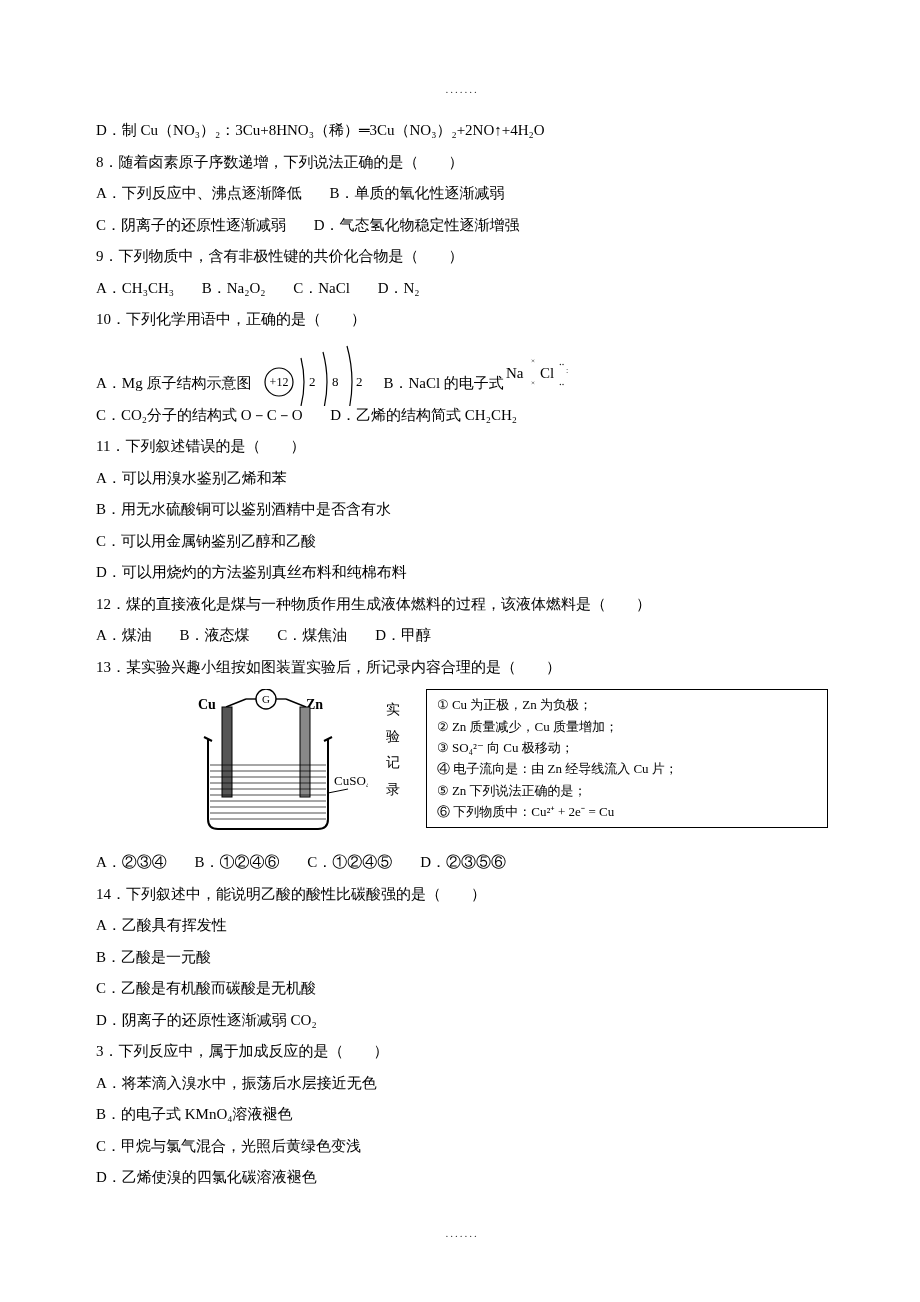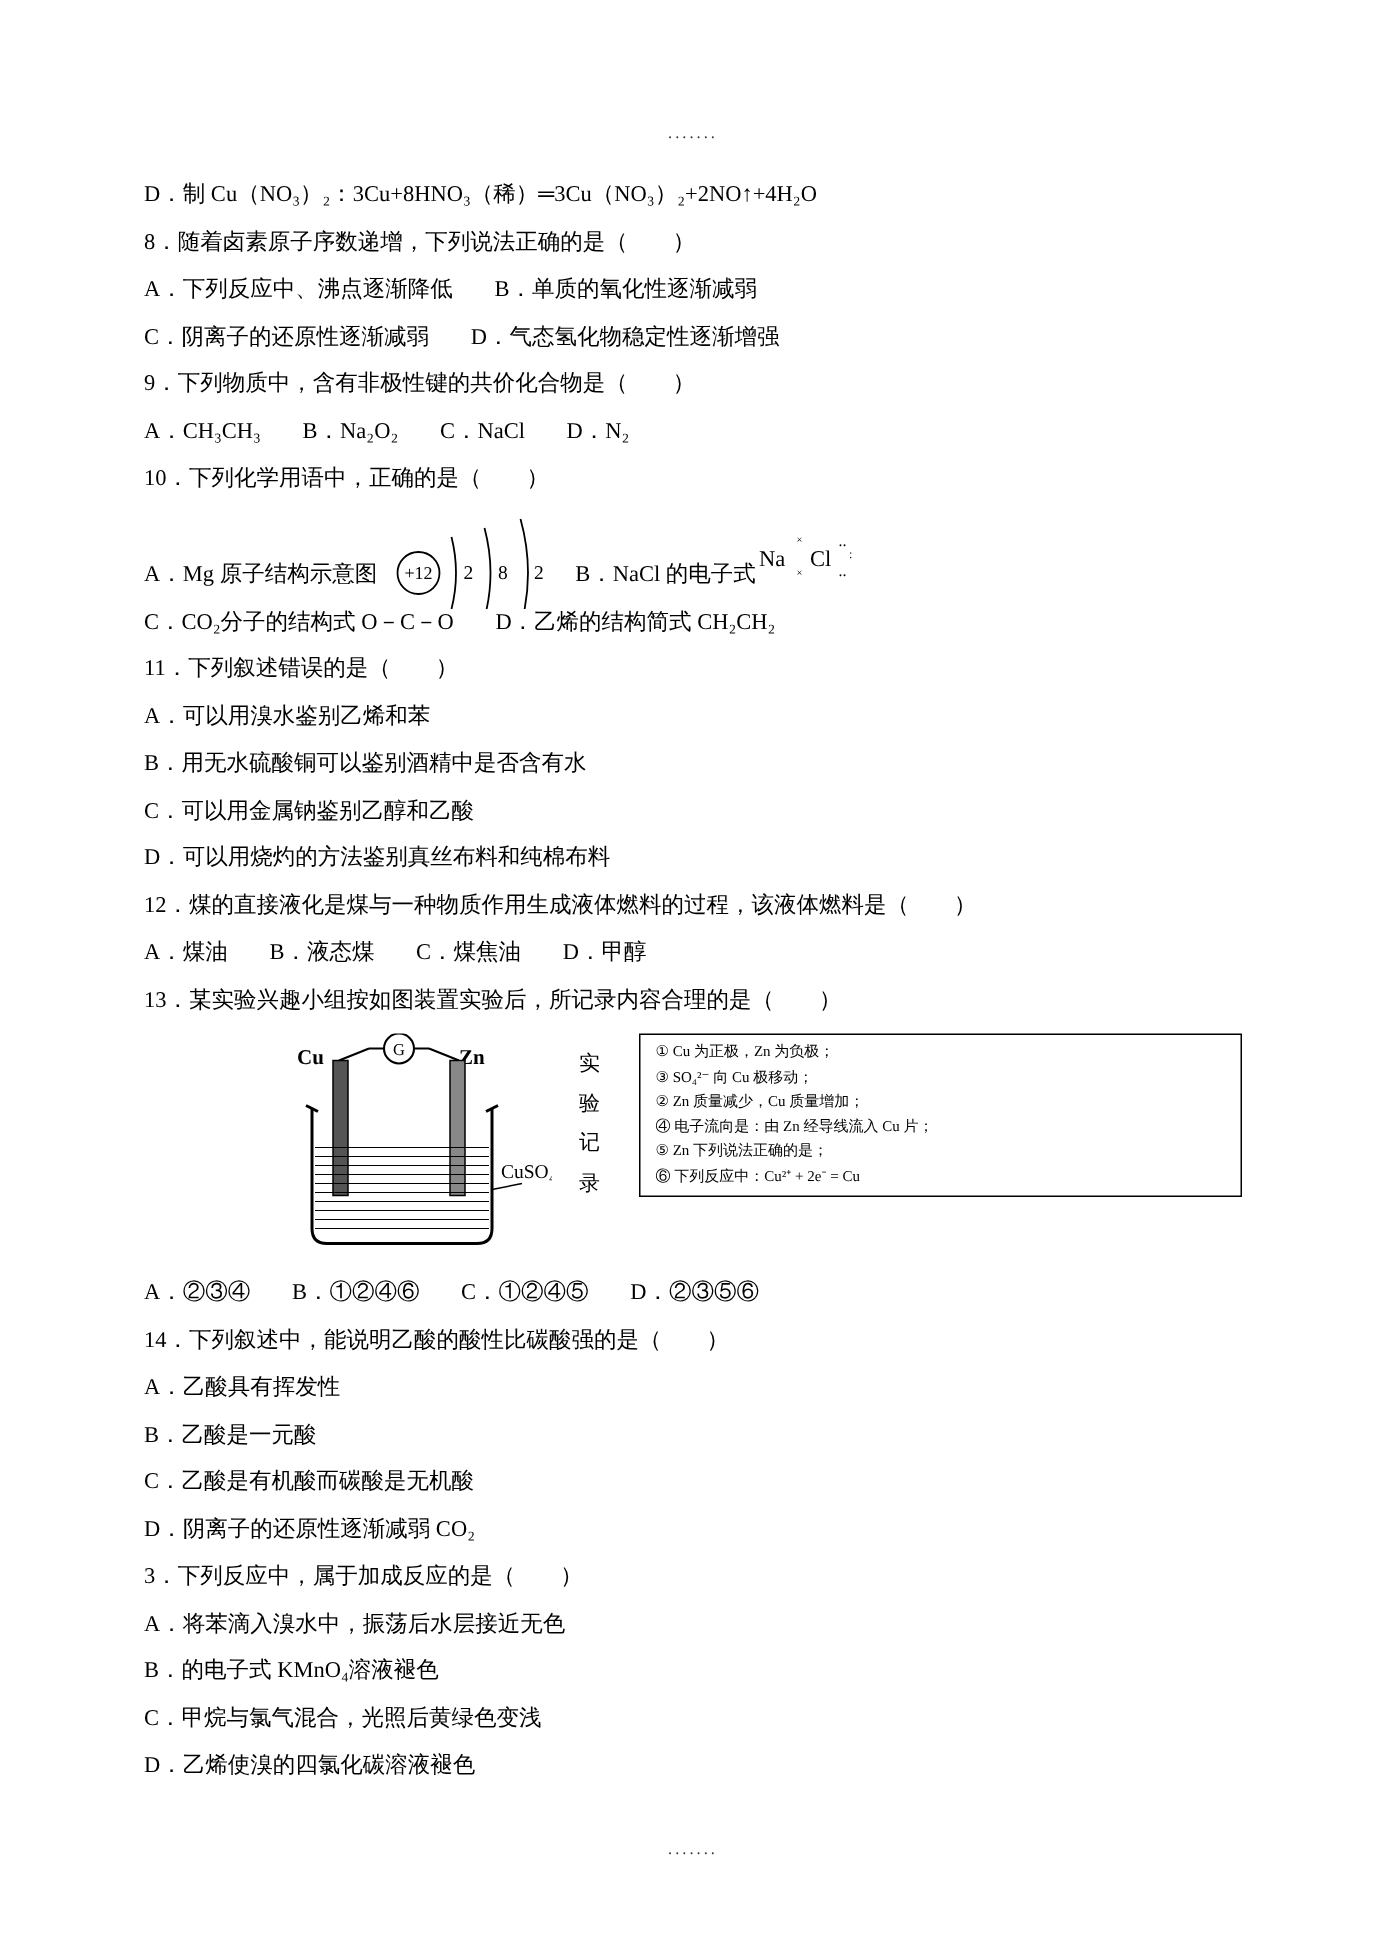--- a/index.html
+++ b/index.html
@@ -25,21 +25,21 @@
     .line { margin: 0; padding: 0; }
     .inline-options span { margin-right: 24px; }
     .q10a { display: flex; align-items: flex-end; }
     .atom-svg { margin: 0 6px -6px 6px; }
     .nacl { display: inline-block; vertical-align: -4px; font-family: "Times New Roman", serif; }
     .q13fig { display: flex; align-items: flex-start; gap: 18px; margin: 6px 0 8px 0; justify-content: flex-end; }
     .records-box {
       border: 1.5px solid #000;
       padding: 4px 10px 4px 10px;
       line-height: 1.65;
-      font-size: 10px;
+      font-size: 13px;
       width: 380px;
     }
     .records-left {
       display: inline-block;
       vertical-align: top;
       font-size: 14px;
       line-height: 1.9;
       padding: 8px 8px 0 0;
     }
   </style>
@@ -153,25 +153,25 @@
 
   <div class="records-left">
     <div>实</div>
     <div>验</div>
     <div>记</div>
     <div>录</div>
   </div>
 
   <div class="records-box">
     <div>① Cu 为正极，Zn 为负极；</div>
+    <div>② Zn 质量减少，Cu 质量增加；</div>
     <div>③ SO₄²⁻ 向 Cu 极移动；</div>
-    <div>② Zn 质量减少，Cu 质量增加；</div>
     <div>④ 电子流向是：由 Zn 经导线流入 Cu 片；</div>
     <div>⑤ Zn 下列说法正确的是；</div>
-    <div>⑥ 下列反应中：Cu²⁺ + 2e⁻ = Cu</div>
+    <div>⑥ 下列物质中：Cu²⁺ + 2e⁻ = Cu</div>
   </div>
 </div>
 <p class="line inline-options">
   <span>A．②③④</span>
   <span>B．①②④⑥</span>
   <span>C．①②④⑤</span>
   <span>D．②③⑤⑥</span>
 </p>
 
 <p class="line">14．下列叙述中，能说明乙酸的酸性比碳酸强的是（　　）</p>

